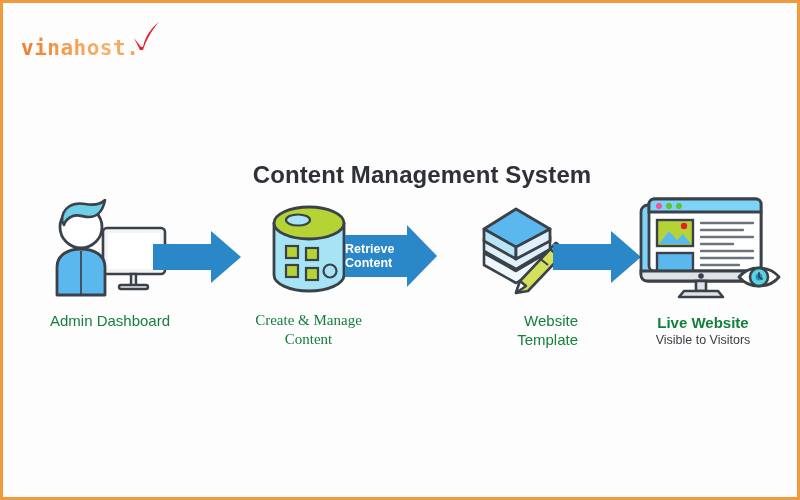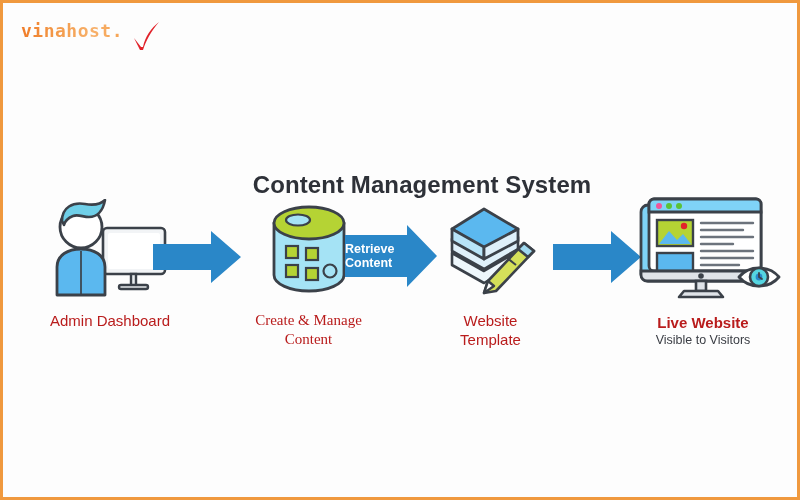--- a/index.html
+++ b/index.html
@@ -25,63 +25,63 @@
   #logo {
     position: absolute;
     left: 16px;
     top: 16px;
     width: 160px;
     height: 40px;
   }
   #logo-text {
     position: absolute;
     left: 2px;
-    top: 1px;
+    top: 17px;
     font-family: "DejaVu Sans Mono", monospace;
-    font-size: 18px;
+    font-size: 21px;
     font-weight: bold;
     letter-spacing: 0.5px;
     background: linear-gradient(90deg, #f07c28 0%, #f39a4a 35%, #f7b06a 70%, #f6a352 100%);
     -webkit-background-clip: text;
     background-clip: text;
     color: transparent;
     white-space: nowrap;
   }
   #logo-check {
     position: absolute;
     left: 112px;
     top: 0px;
   }
 
   
   #title {
     position: absolute;
     left: 0;
     right: 0;
-    top: 168px;
+    top: 158px;
     text-align: center;
     font-size: 24px;
     font-weight: bold;
     color: #2e3138;
     letter-spacing: 0.1px;
     margin-left: 44px;
   }
 
   
   .node {
     position: absolute;
     text-align: center;
   }
   .node-art {
     position: relative;
     margin: 0 auto;
   }
   .node-label {
     font-size: 15px;
-    color: #b91c1c;
+    color: #15803d;
     line-height: 1.28;
     white-space: pre-line;
   }
   .node-label.bold { font-weight: bold; }
   .node-sub {
     font-size: 12.5px;
     color: #3a3d44;
     line-height: 1.3;
   }
 
@@ -99,21 +99,21 @@
     font-size: 12.5px;
     font-weight: bold;
     line-height: 1.15;
     white-space: pre-line;
     pointer-events: none;
   }
 
   
   #node-admin      { left: 22px;  top: 196px; width: 170px; }
   #node-content    { left: 228px; top: 196px; width: 155px; font-family: Liberation Serif, serif; }
-  #node-template   { left: 420px; top: 196px; width: 135px; }
+  #node-template   { left: 440px; top: 196px; width: 135px; text-align: right; }
   #node-live       { left: 600px; top: 190px; width: 200px; }
 
   #arrow-1 { left: 150px; top: 228px; width: 88px;  height: 52px; }
   #arrow-2 { left: 342px; top: 222px; width: 92px;  height: 62px; }
   #arrow-3 { left: 550px; top: 228px; width: 88px;  height: 52px; }
 
   .label-block { margin-top: 8px; }
 </style>
 </head>
 <body>

